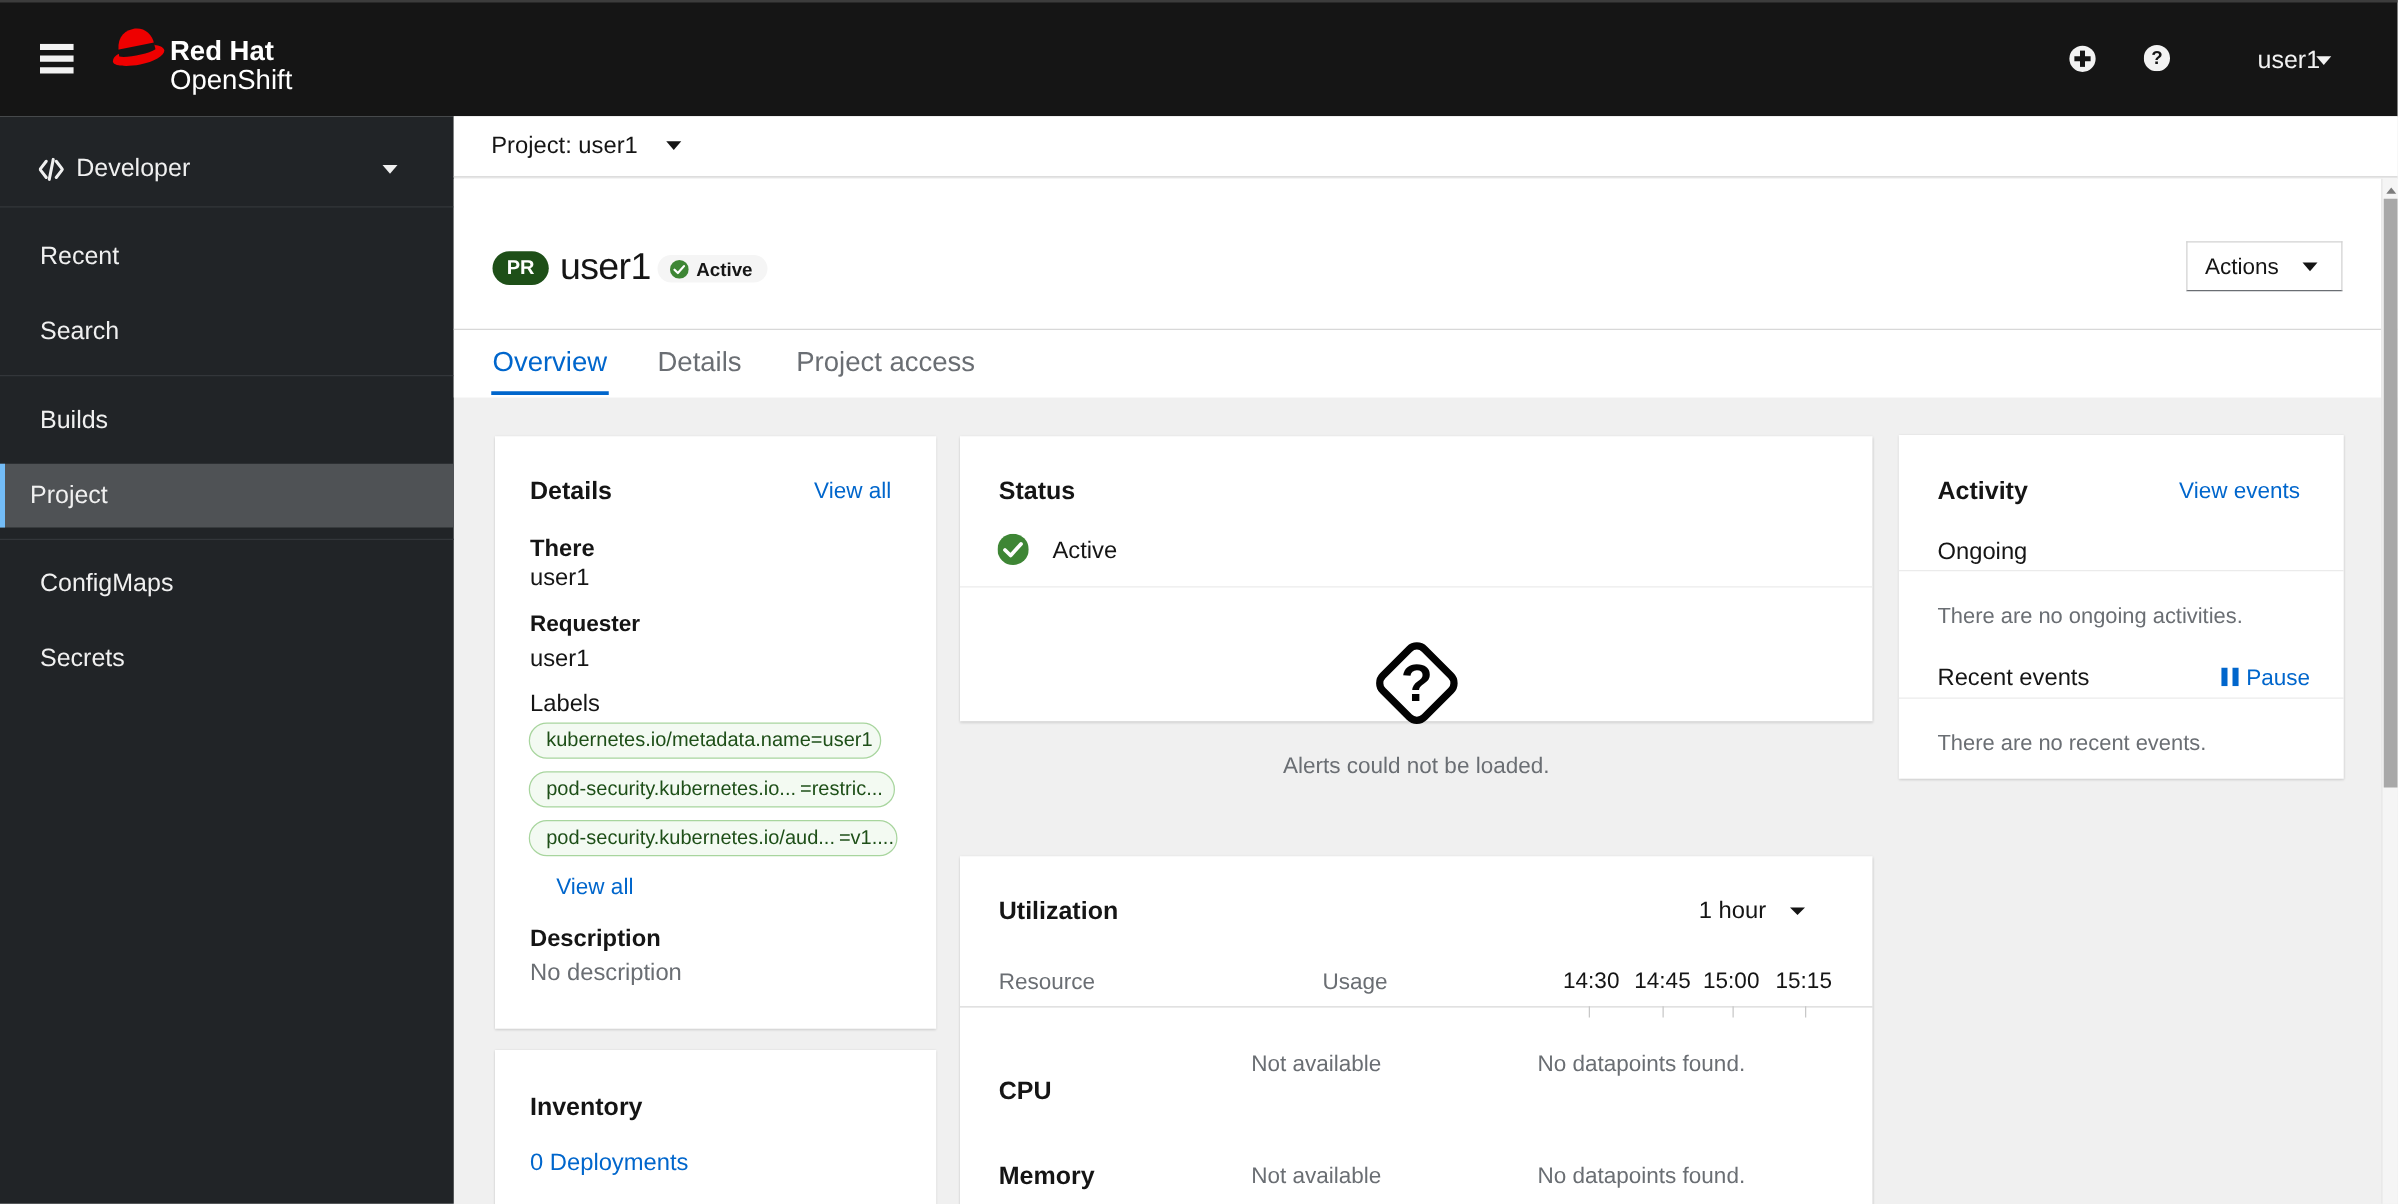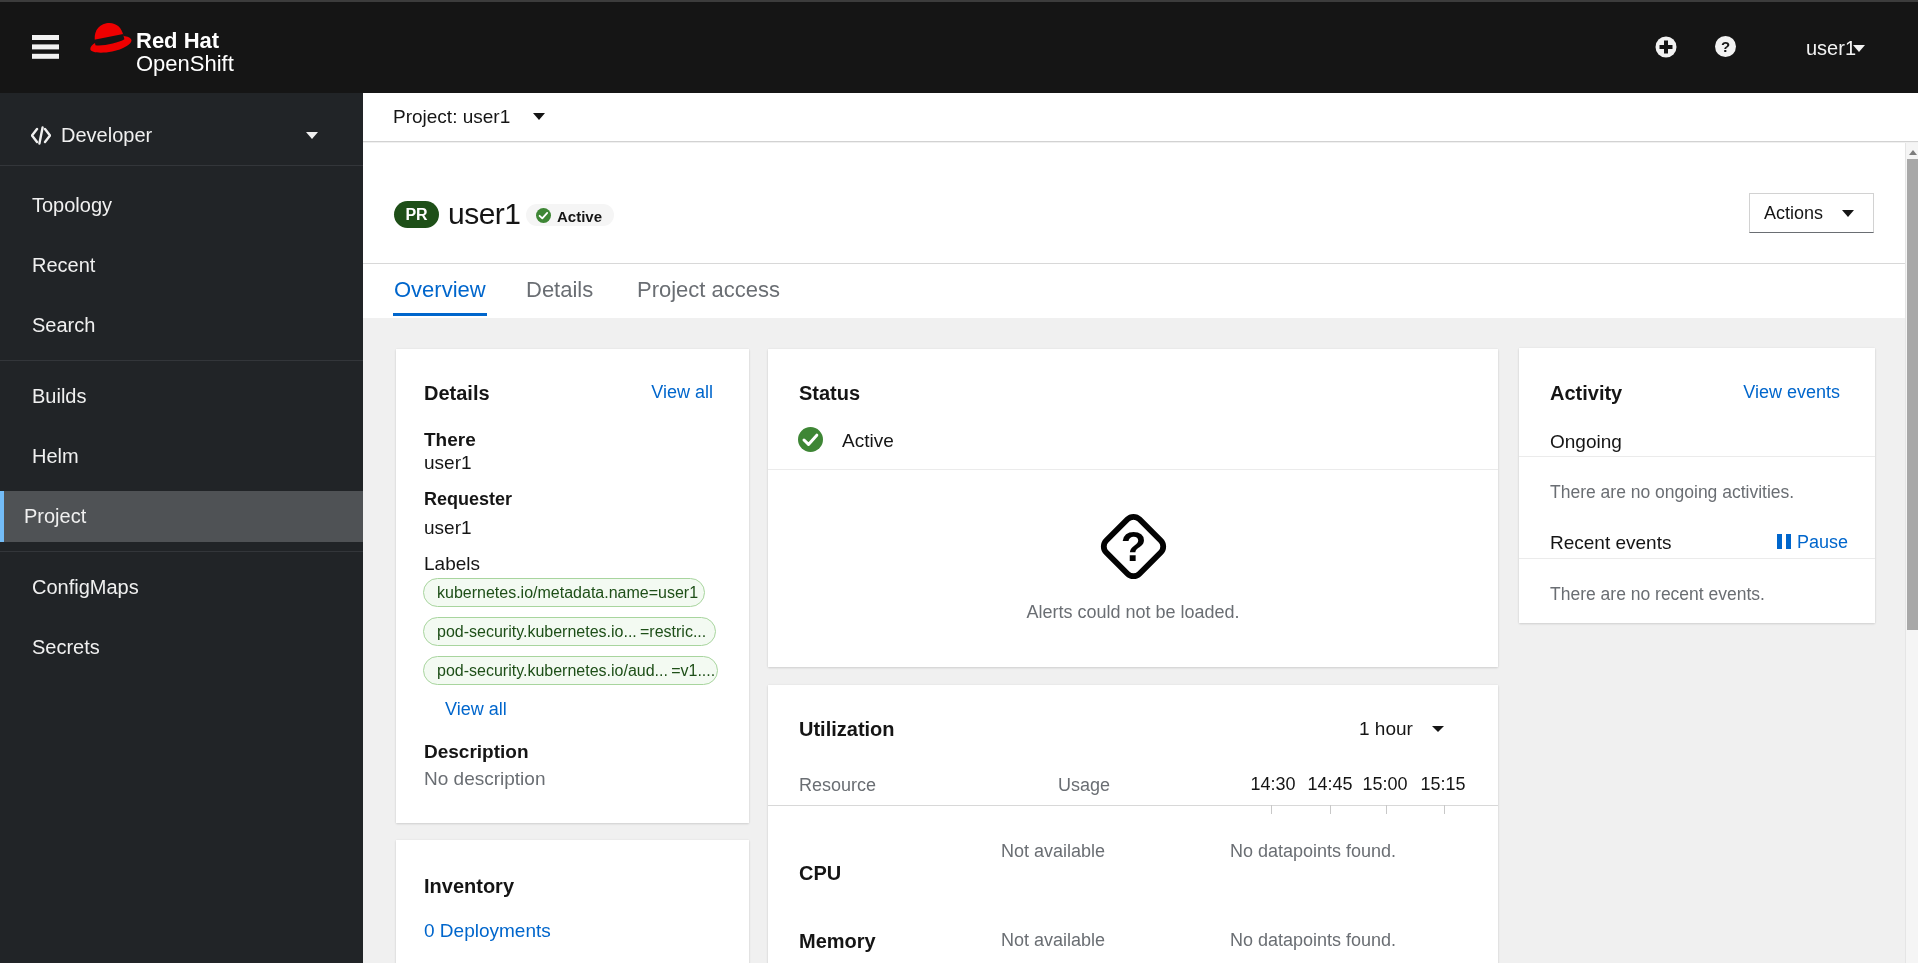--- a/index.html
+++ b/index.html
@@ -54,26 +54,24 @@
   <svg class="abs" style="left:31px;top:33px;" width="20" height="19" viewBox="0 0 20 19">
     <path d="M6 3 L1 9.5 L6 16" stroke="#f0f0f0" stroke-width="2.4" fill="none" stroke-linecap="round" stroke-linejoin="round"></path>
     <path d="M14 3 L19 9.5 L14 16" stroke="#f0f0f0" stroke-width="2.4" fill="none" stroke-linecap="round" stroke-linejoin="round"></path>
     <path d="M11.6 1.5 L8.4 17.5" stroke="#f0f0f0" stroke-width="2.4" fill="none" stroke-linecap="round"></path>
   </svg>
   <div class="abs" style="left:61px;top:31px;font-size:20px;">Developer</div>
   <div class="abs caret-down" style="left:306px;top:39px;border-top-color:#f0f0f0;"></div>
   <div class="abs" style="left:0;top:72px;width:363px;height:1px;background:#33363a;"></div>
 
   <div class="abs" style="left:0;top:87px;width:363px;font-size:20px;">
-    <div style="height:51px;line-height:51px;padding-left:32px;margin-bottom:9px;">Topology</div>
     <div style="height:51px;line-height:51px;padding-left:32px;margin-bottom:9px;">Recent</div>
     <div style="height:51px;line-height:51px;padding-left:32px;">Search</div>
     <div style="height:1px;background:#33363a;margin:9px 0 10px;"></div>
     <div style="height:51px;line-height:51px;padding-left:32px;margin-bottom:9px;">Builds</div>
-    <div style="height:51px;line-height:51px;padding-left:32px;margin-bottom:9px;">Helm</div>
     <div style="height:51px;line-height:51px;padding-left:20px;background:#4f5255;border-left:4px solid #73bcf7;">Project</div>
     <div style="height:1px;background:#33363a;margin:9px 0 10px;"></div>
     <div style="height:51px;line-height:51px;padding-left:32px;margin-bottom:9px;">ConfigMaps</div>
     <div style="height:51px;line-height:51px;padding-left:32px;">Secrets</div>
   </div>
 </div>
 
 <div class="abs" style="left:363px;top:93px;width:1555px;height:49px;background:#fff;border-bottom:1px solid #d2d2d2;">
   <div class="abs" style="left:30px;top:13px;font-size:19px;color:#151515;">Project: user1</div>
   <div class="abs caret-down" style="left:170px;top:20px;"></div>
@@ -119,21 +117,21 @@
   <div class="abs blue" style="left:49px;top:350px;font-size:18px;">View all</div>
   <div class="abs bold" style="left:28px;top:392px;font-size:19px;color:#151515;">Description</div>
   <div class="abs gray" style="left:28px;top:419px;font-size:19px;">No description</div>
 </div>
 
 <div class="card" style="left:396px;top:840px;width:353px;height:160px;">
   <div class="abs bold" style="left:28px;top:35px;font-size:20px;color:#151515;">Inventory</div>
   <div class="abs blue" style="left:28px;top:80px;font-size:19px;">0 Deployments</div>
 </div>
 
-<div class="card" style="left:768px;top:349px;width:730px;height:318px;">
+<div class="card" style="left:768px;top:349px;width:730px;height:228px;">
   <div class="abs bold" style="left:31px;top:33px;font-size:20px;color:#151515;">Status</div>
   <svg class="abs" style="left:30px;top:78px;" width="25" height="25" viewBox="0 0 25 25">
     <circle cx="12.5" cy="12.5" r="12.5" fill="#3e8635"></circle>
     <path d="M6 13 L10.5 17.4 L18.8 8.2" stroke="#fff" stroke-width="3" fill="none" stroke-linecap="round" stroke-linejoin="round"></path>
   </svg>
   <div class="abs" style="left:74px;top:81px;font-size:19px;color:#151515;">Active</div>
   <div class="abs" style="left:0;top:120px;width:730px;height:1px;background:#ebebeb;"></div>
 
   <svg class="abs" style="left:332px;top:164px;" width="67" height="67" viewBox="0 0 67 67">
     <rect x="10" y="10" width="47" height="47" rx="8.5" ry="8.5" fill="none" stroke="#030303" stroke-width="5.8" transform="rotate(45 33.5 33.5)"></rect>

